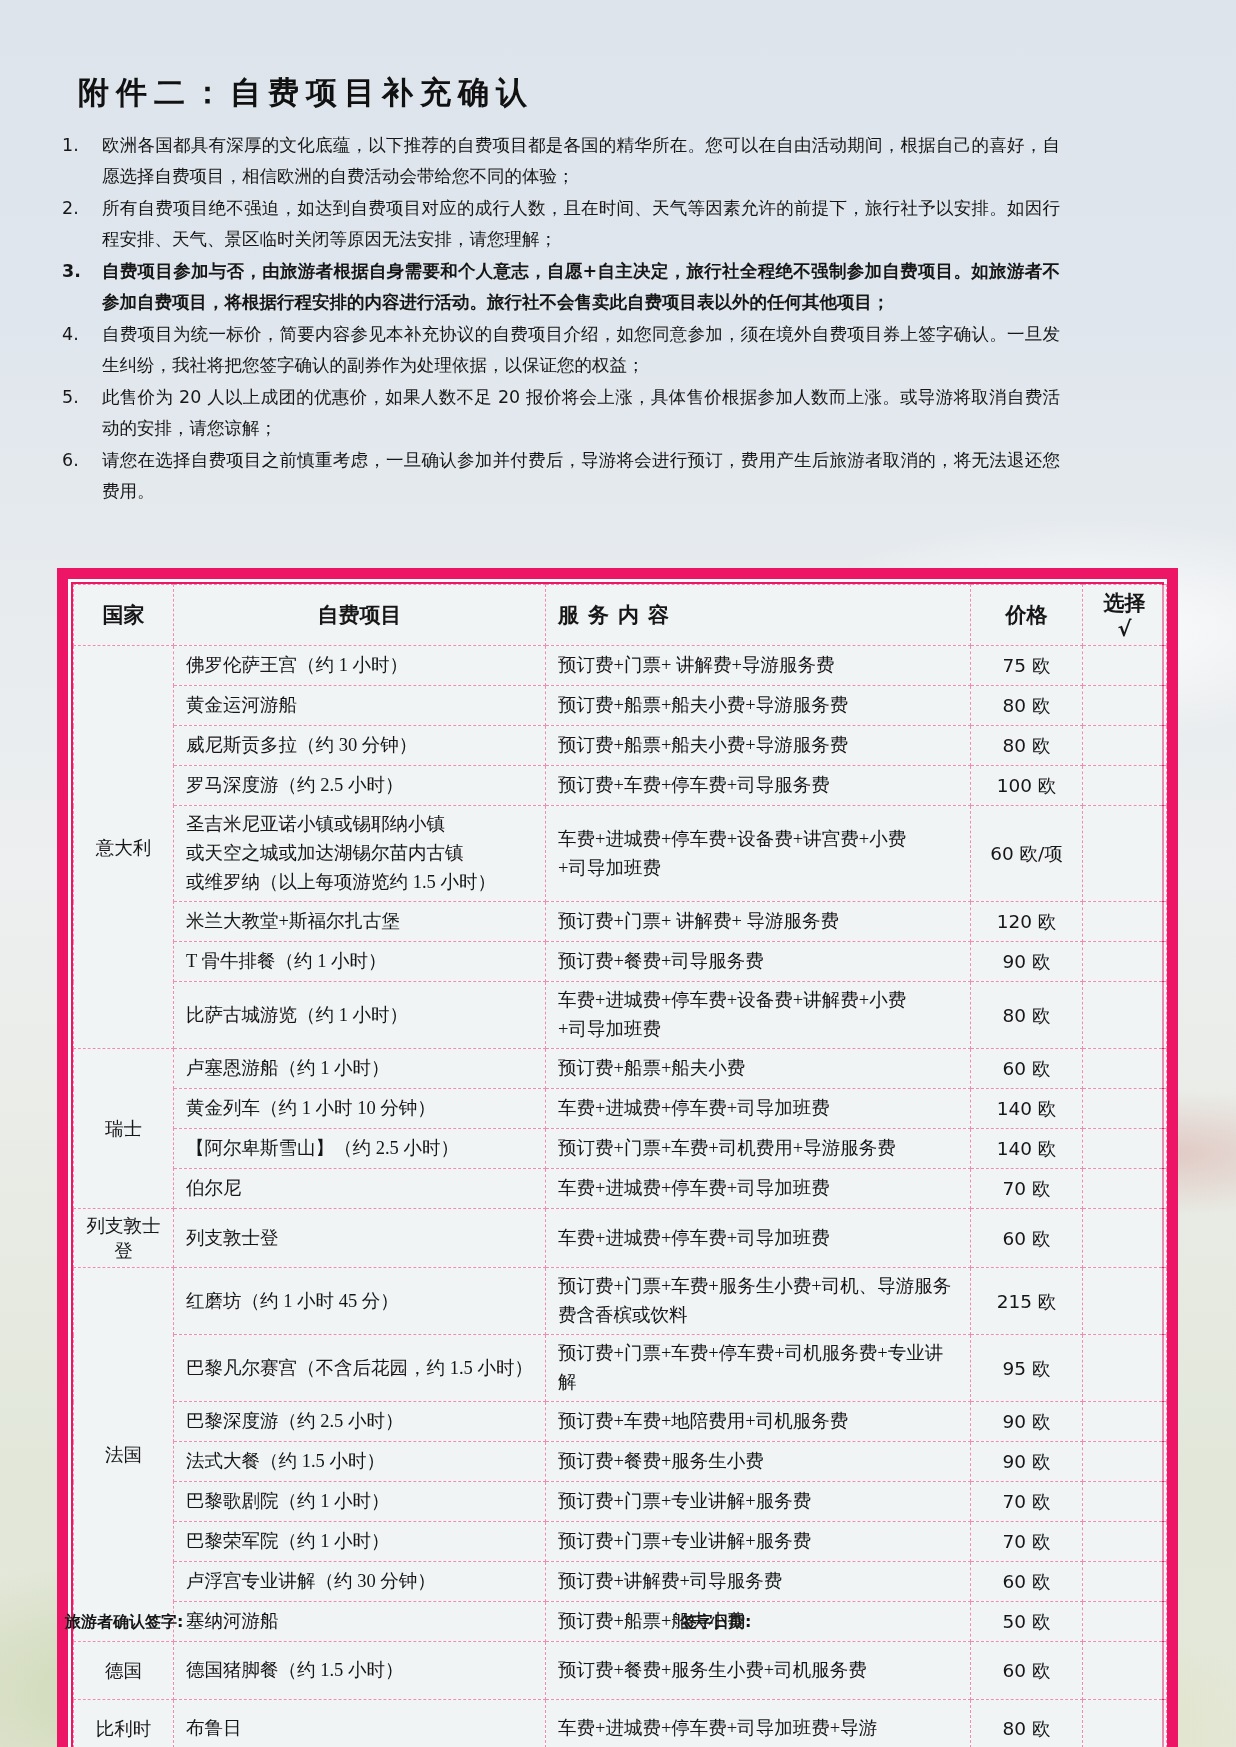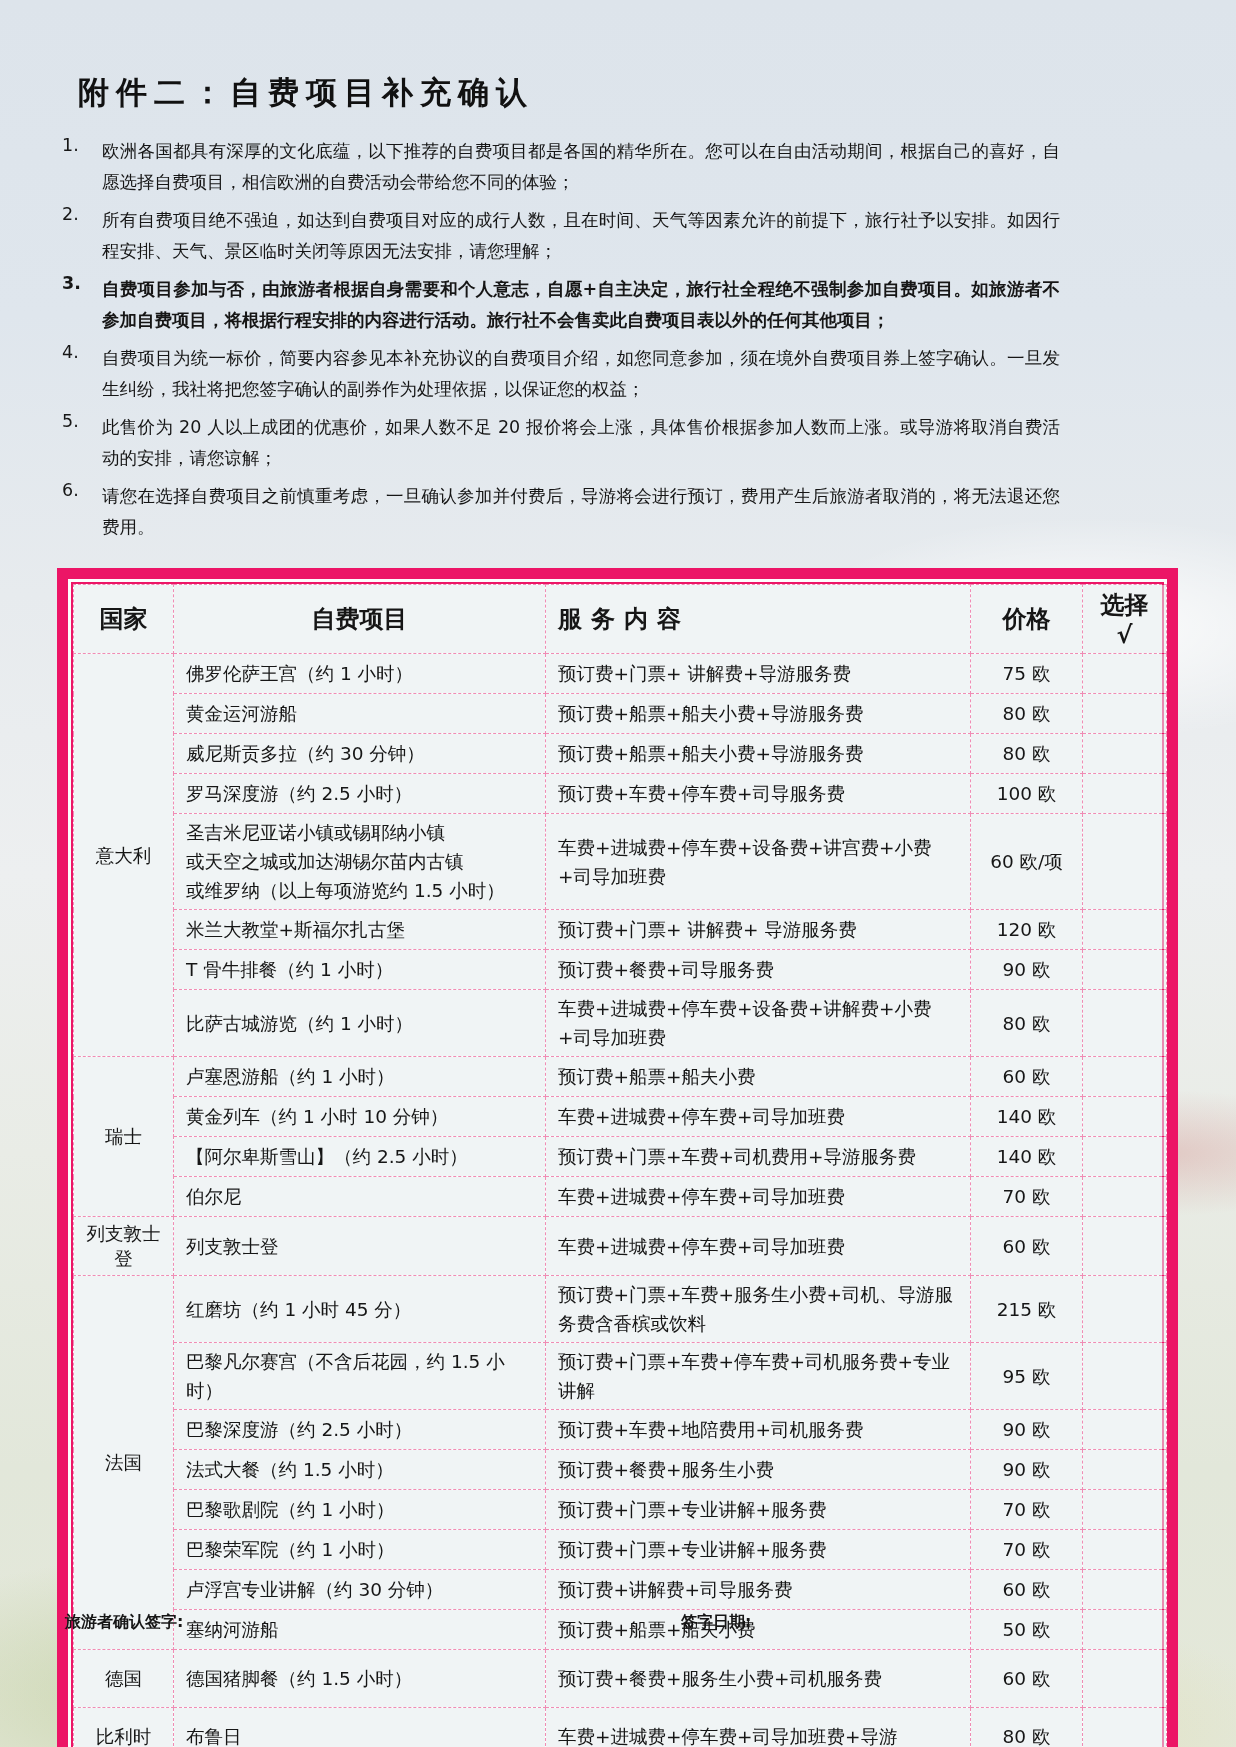--- a/index.html
+++ b/index.html
@@ -18,21 +18,21 @@
   .title{
     margin:0;position:absolute;left:78px;top:72px;
     font-size:31px;font-weight:bold;letter-spacing:7px;color:#111;
   }
   .notes{
     position:absolute;left:62px;top:130px;width:998px;
     font-size:17.5px;line-height:31px;
   }
   .note{display:flex;margin:0 0 1px 0;}
   .note .num{flex:0 0 40px;}
-  .note .txt{flex:1;text-align:justify;margin-top:6px;}
+  .note .txt{flex:1;text-align:justify;}
   .note.bold{font-weight:bold;}
 
   .table-frame{
     position:absolute;left:57px;top:568px;width:1121px;
     background:#fdfdfd;
     border:11px solid #ec1566;
     box-sizing:border-box;
     padding:3px;
   }
   .table-inner{
@@ -49,26 +49,26 @@
   col.c-select{width:84px;}
   th,td{
     border:1.6px dashed #f08cb4;
     padding:4px 12px;
     background:rgba(230,236,239,0.55);
     vertical-align:middle;
     box-sizing:border-box;
     overflow:hidden;
   }
   thead th{
-    height:44px;font-weight:bold;text-align:center;font-size:24px;
+    height:44px;font-weight:bold;text-align:center;font-size:21px;
   }
   th.h-service{text-align:left;letter-spacing:9px;}
   tbody td{height:40px;}
   td.col-country{text-align:center;padding:4px 6px;}
-  td.col-item,td.col-service{text-align:left;white-space:pre-line;line-height:29px;}
+  td.col-item,td.col-service{text-align:left;white-space:pre-line;line-height:29px;font-family:Liberation Serif, serif;}
   td.col-price{text-align:center;}
   td.col-select{}
 
   .footer{position:absolute;left:0;top:1612px;width:100%;height:40px;font-size:16px;font-weight:bold;}
   .footer .sig{position:absolute;left:65px;}
   .footer .date{position:absolute;left:681px;}
 </style>
 </head>
 <body>
 

